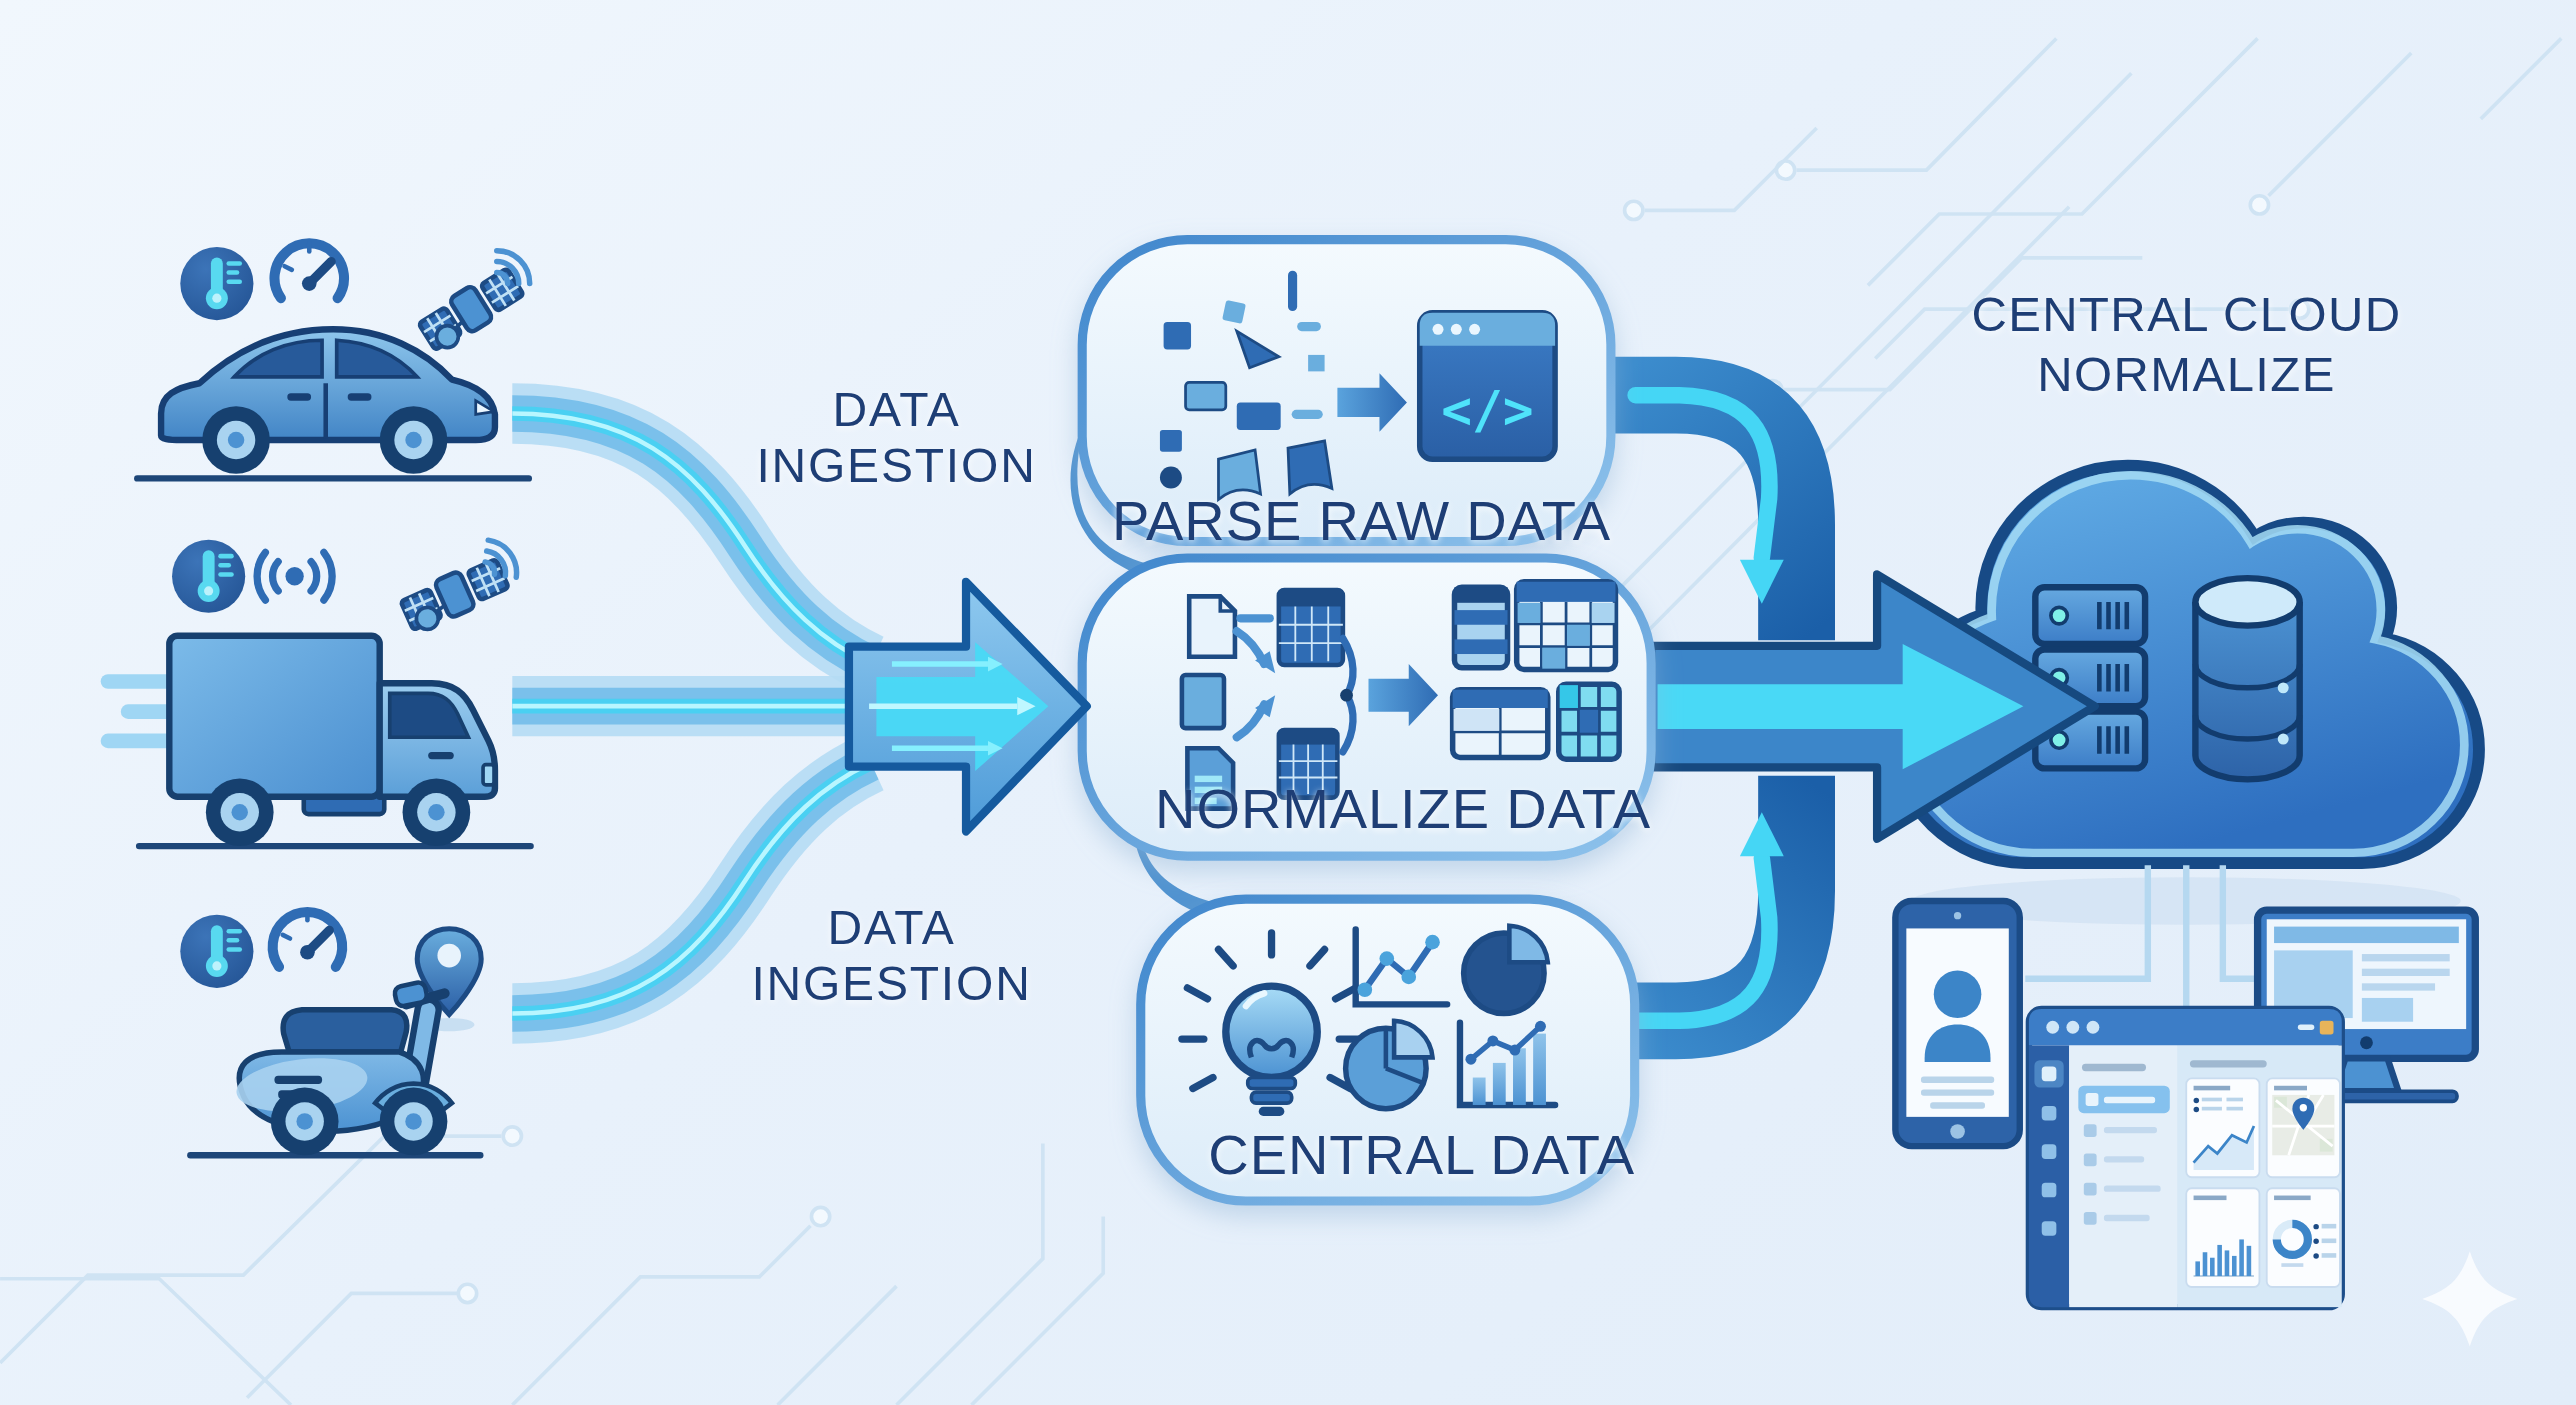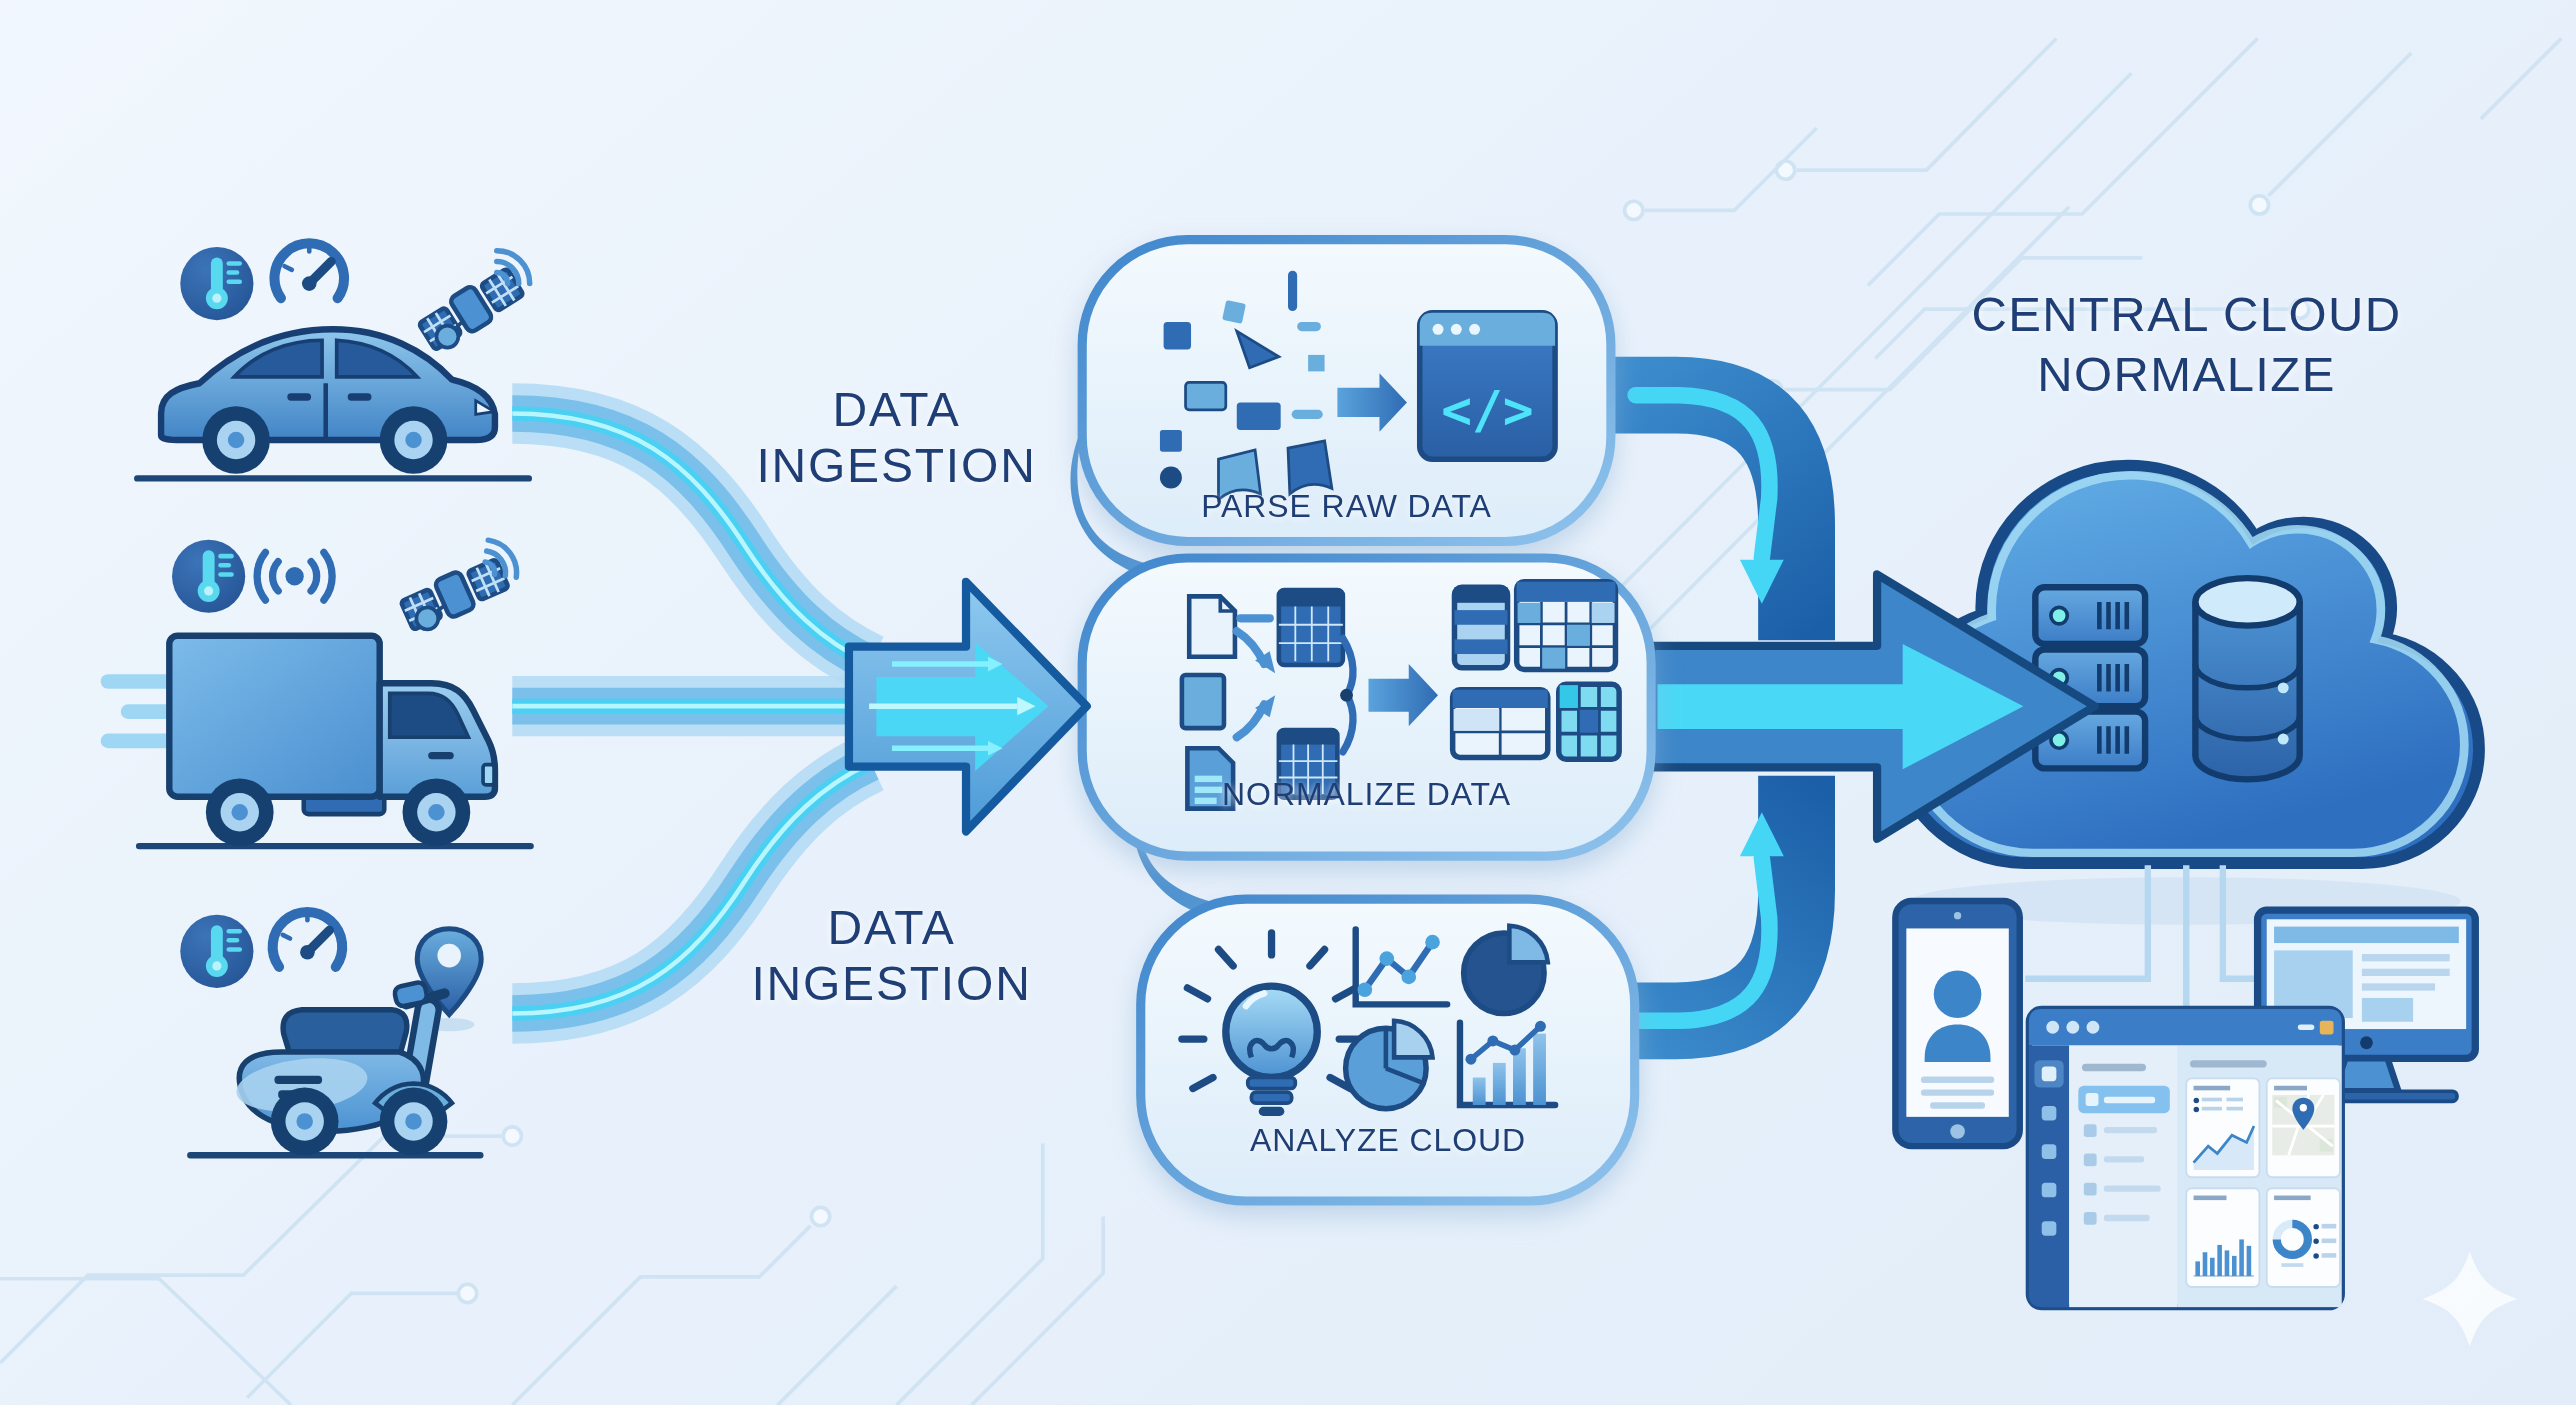--- a/index.html
+++ b/index.html
@@ -3,21 +3,21 @@
 <meta charset="utf-8">
 <style>
   html,body{margin:0;padding:0;background:#d9e6f4;}
   .canvas{position:relative;width:2576px;height:1405px;overflow:hidden;
     background:linear-gradient(140deg,#f1f7fd 0%,#e8f1fb 45%,#e2edf9 100%);
     font-family:"Liberation Sans",sans-serif;}
   svg.art{position:absolute;left:0;top:0;width:2576px;height:1405px;display:block;}
   .txt{position:absolute;color:#1e3e75;font-weight:normal;text-align:center;z-index:6;
        text-shadow:0 1.8px 7.3px rgba(255,255,255,.85);}
   .ing{font-size:48px;line-height:1.16;letter-spacing:1.8px;}
-  .stage{font-size:32px;letter-spacing:0.9px;}
+  .stage{font-size:56px;letter-spacing:0.9px;text-align:right;}
   .title{font-size:49px;line-height:1.22;letter-spacing:1.4px;}
 </style>
 </head>
 <body>
 
 <div class="canvas">
 
 <svg class="art" viewBox="0 0 2816 1536">
   <defs>
     <linearGradient id="gradCar" x1="0" y1="0" x2="0" y2="1">
@@ -571,20 +571,20 @@
 <div class="txt ing" style="left:700px;top:382px;width:393px;">
   <div>DATA</div>
   <div>INGESTION</div>
 </div>
 <div class="txt ing" style="left:695px;top:900px;width:393px;">
   <div>DATA</div>
   <div>INGESTION</div>
 </div>
 <div class="txt stage" style="left:1082px;top:488px;width:529px;">PARSE RAW DATA</div>
 <div class="txt stage" style="left:1082px;top:776px;width:569px;">NORMALIZE DATA</div>
-<div class="txt stage" style="left:1141px;top:1122px;width:494px;">ANALYZE CLOUD</div>
+<div class="txt stage" style="left:1141px;top:1122px;width:494px;">CENTRAL DATA</div>
 <div class="txt title" style="left:1912px;top:285px;width:549px;">
   <div>CENTRAL CLOUD</div>
   <div>NORMALIZE</div>
 </div>
 
 </div>
 
 
 </body></html>

